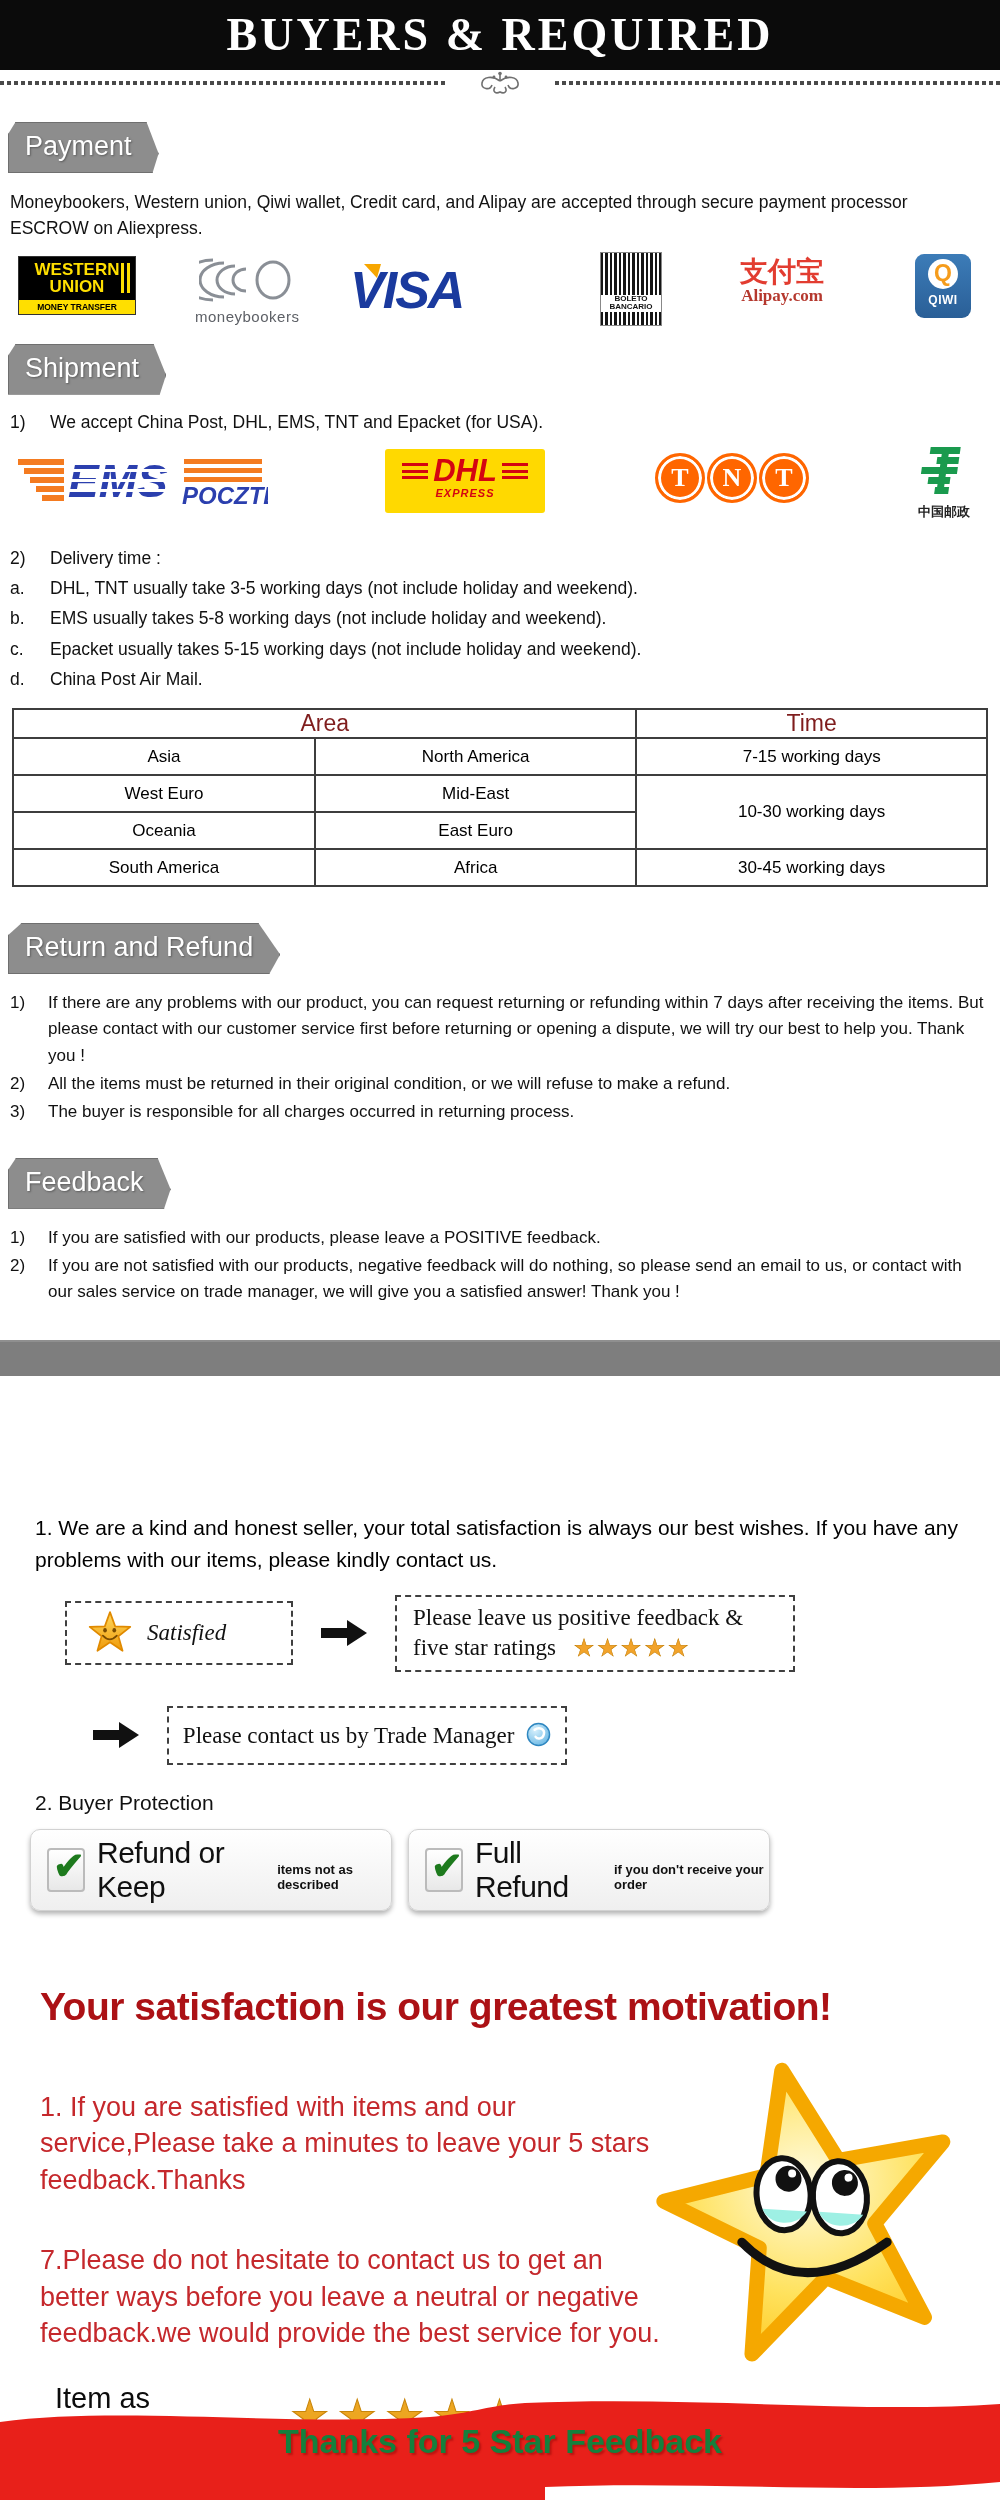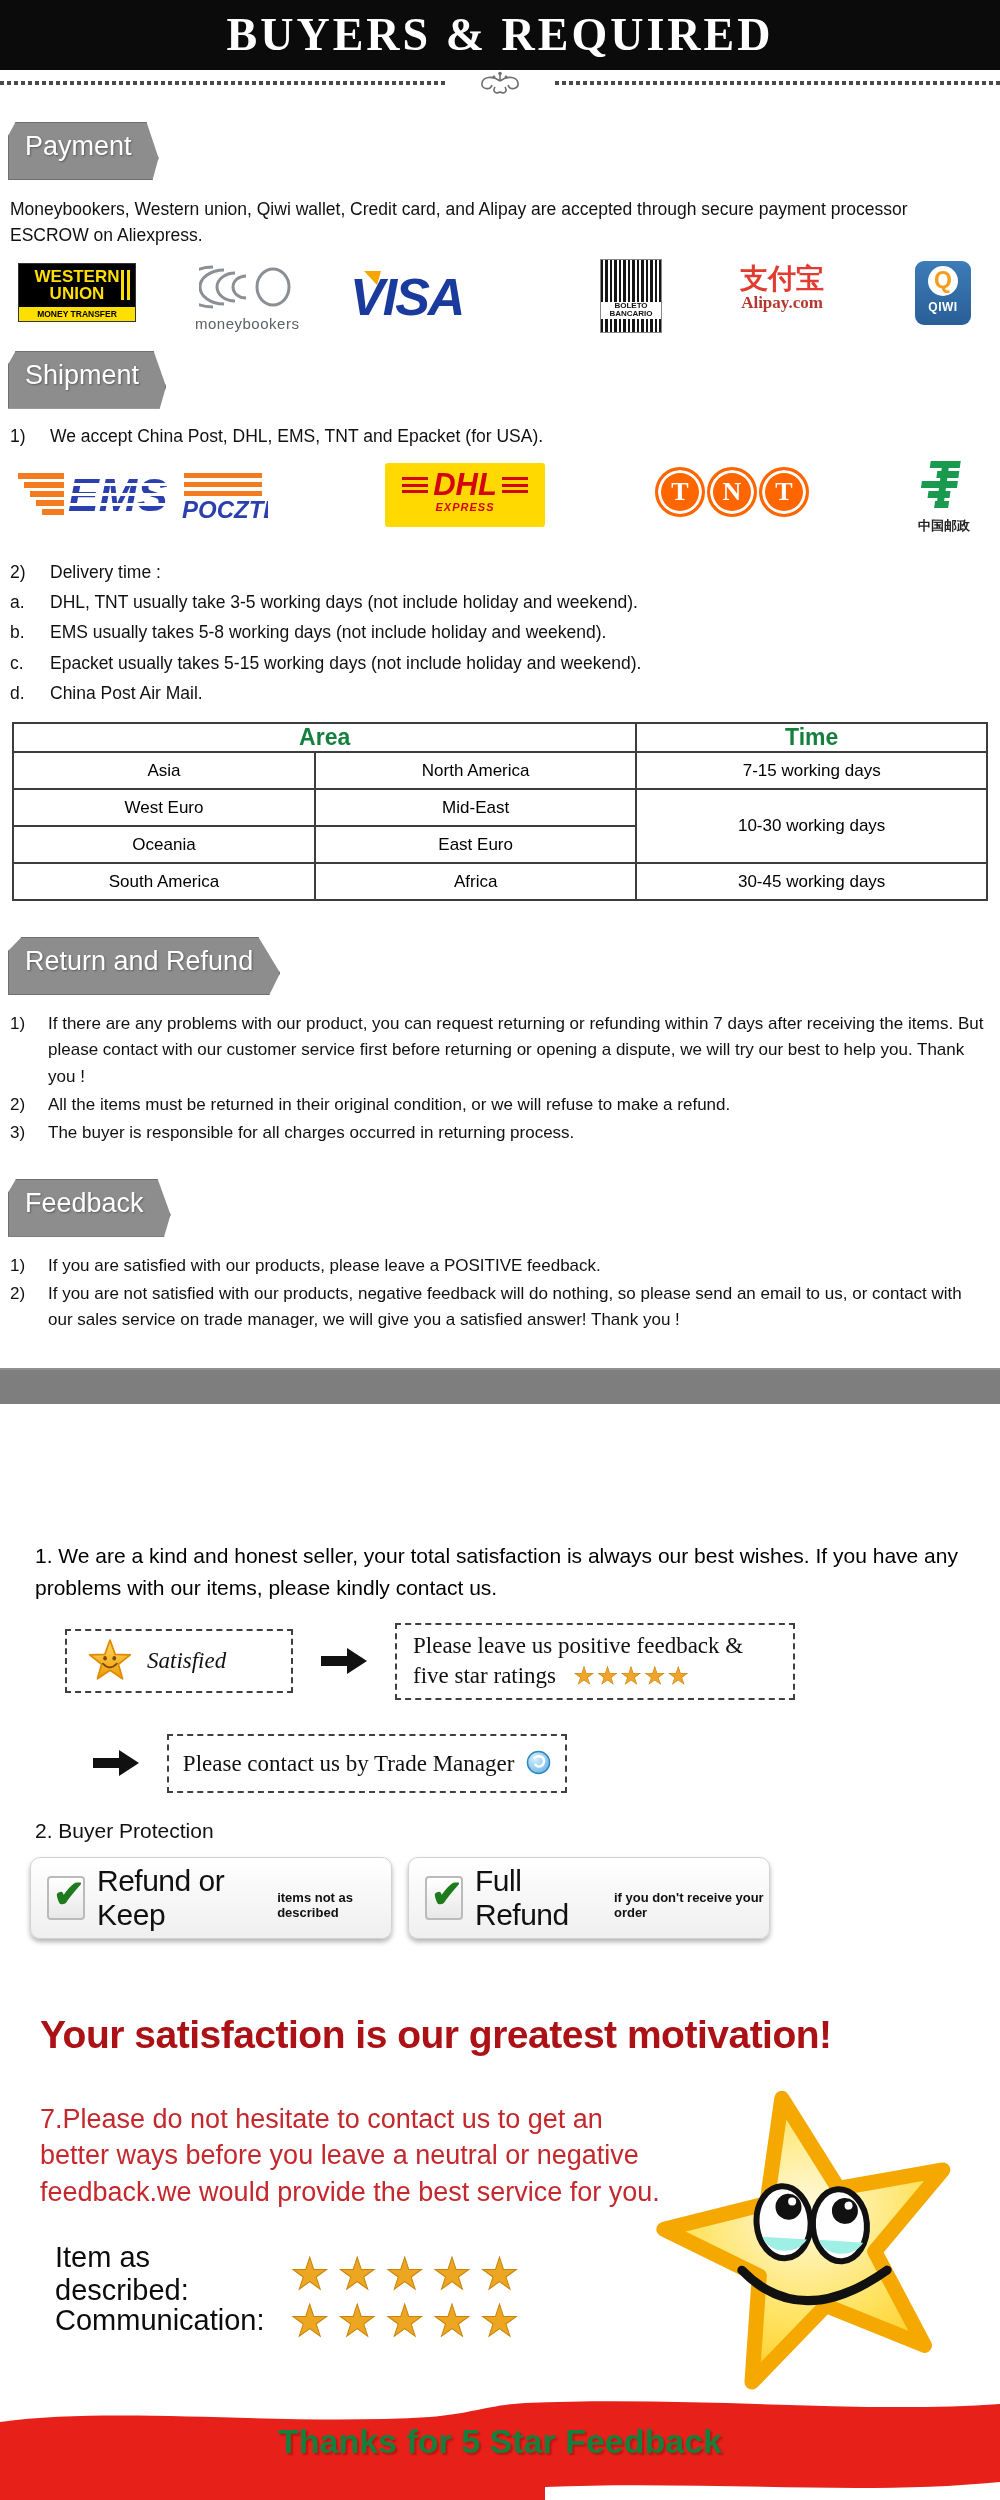--- a/index.html
+++ b/index.html
@@ -12,21 +12,21 @@
   .top-banner h1 { font-family:"Liberation Serif", serif; font-weight:bold; color:#fff;
                    font-size:46px; line-height:70px; letter-spacing:3px; }
   .divider { position:relative; height:26px; }
   .divider .dash { position:absolute; top:11px; height:4px; width:445px;
                    background:repeating-linear-gradient(90deg,#4a4a4a 0 4px,transparent 4px 7px); }
   .divider .dash.left { left:0; } .divider .dash.right { right:0; }
   .divider .orn { position:absolute; left:50%; top:1px; transform:translateX(-50%); }
 
   
   .badge { display:inline-block; background:#8d8d8d; color:#fff; font-size:27px;
-           padding:8px 26px 17px 16px; margin-left:8px;
+           padding:8px 26px 10px 16px; margin-left:8px;
            clip-path:polygon(0 24%, 5% 0, 92% 0, 100% 62%, 96% 100%, 0 100%);
            text-shadow:1px 1px 2px #5c5c5c; border:1px solid #6f6f6f; }
   .section { margin-top:26px; }
   .para { font-size:17.5px; line-height:1.5; margin:16px 10px 0 10px; }
 
   
   .paylogos { position:relative; height:84px; margin-top:8px; }
   .plogo { position:absolute; top:6px; }
   .wu { left:18px; width:118px; background:#000; border:1px solid #333; text-align:center; padding:4px 0 0 0; }
   .wu .wu-big { color:#ffdf00; font-weight:bold; font-size:17px; line-height:1.0; letter-spacing:0px; }
@@ -69,21 +69,21 @@
   .tnt { left:655px; display:flex; gap:2px; top:8px; }
   .tnt .tnt-c { width:50px; height:50px; border-radius:50%; background:#f60; border:3px solid #f60;
                 box-shadow:inset 0 0 0 3px #fff; color:#fff; font-weight:bold; font-size:26px;
                 text-align:center; line-height:44px; font-family:"Liberation Serif", serif; }
   .cnpost { left:915px; top:0; text-align:center; }
   .cnpost .cn-label { font-size:13px; font-weight:bold; color:#222; margin-top:2px; }
 
   
   table.delivery { border-collapse:collapse; width:976px; margin:16px 0 0 12px; }
   table.delivery th, table.delivery td { border:2px solid #3d3d3d; text-align:center; font-size:17px; }
-  table.delivery th { font-weight:bold; color:#15803d; font-size:23px; height:24px; }
+  table.delivery th { font-weight:normal; color:#7f1d1d; font-size:23px; height:24px; }
   table.delivery td { height:37px; color:#000; }
 
   
   .hang { display:flex; font-size:17px; line-height:1.55; margin:2px 10px 0 10px; }
   .hang .no { width:38px; flex:none; }
 
   
   .graybar { height:36px; background:#7e7e7e; margin-top:34px; border-top:2px solid #8f8f8f; }
 
   
@@ -407,20 +407,21 @@
       <span class="chk">
           <span>✔</span>
         </span>
       <span class="bp-main">Full Refund</span>
       <span class="bp-sub">if you don't receive your order</span>
     </div>
   </div>
 
   <div class="motivation">
     <div class="headline">Your satisfaction is our greatest motivation!</div>
+    <p class="redpara p1">1. If you are satisfied with items and our service,Please take a minutes to leave your 5 stars feedback.Thanks</p>
     <p class="redpara p2">7.Please do not hesitate to contact us to get an better ways before you leave a neutral or negative feedback.we would provide the best service for you.</p>
 
     <div class="star-cartoon">
       <svg width="330" height="340" viewBox="0 0 330 340">
         <defs>
             <radialGradient id="gbig" cx="0.5" cy="0.42" r="0.75">
           <stop offset="0" stop-color="#fffbe0"></stop>
               <stop offset="0.55" stop-color="#ffe25e"></stop>
               <stop offset="1" stop-color="#ffc20e"></stop>
             </radialGradient>

